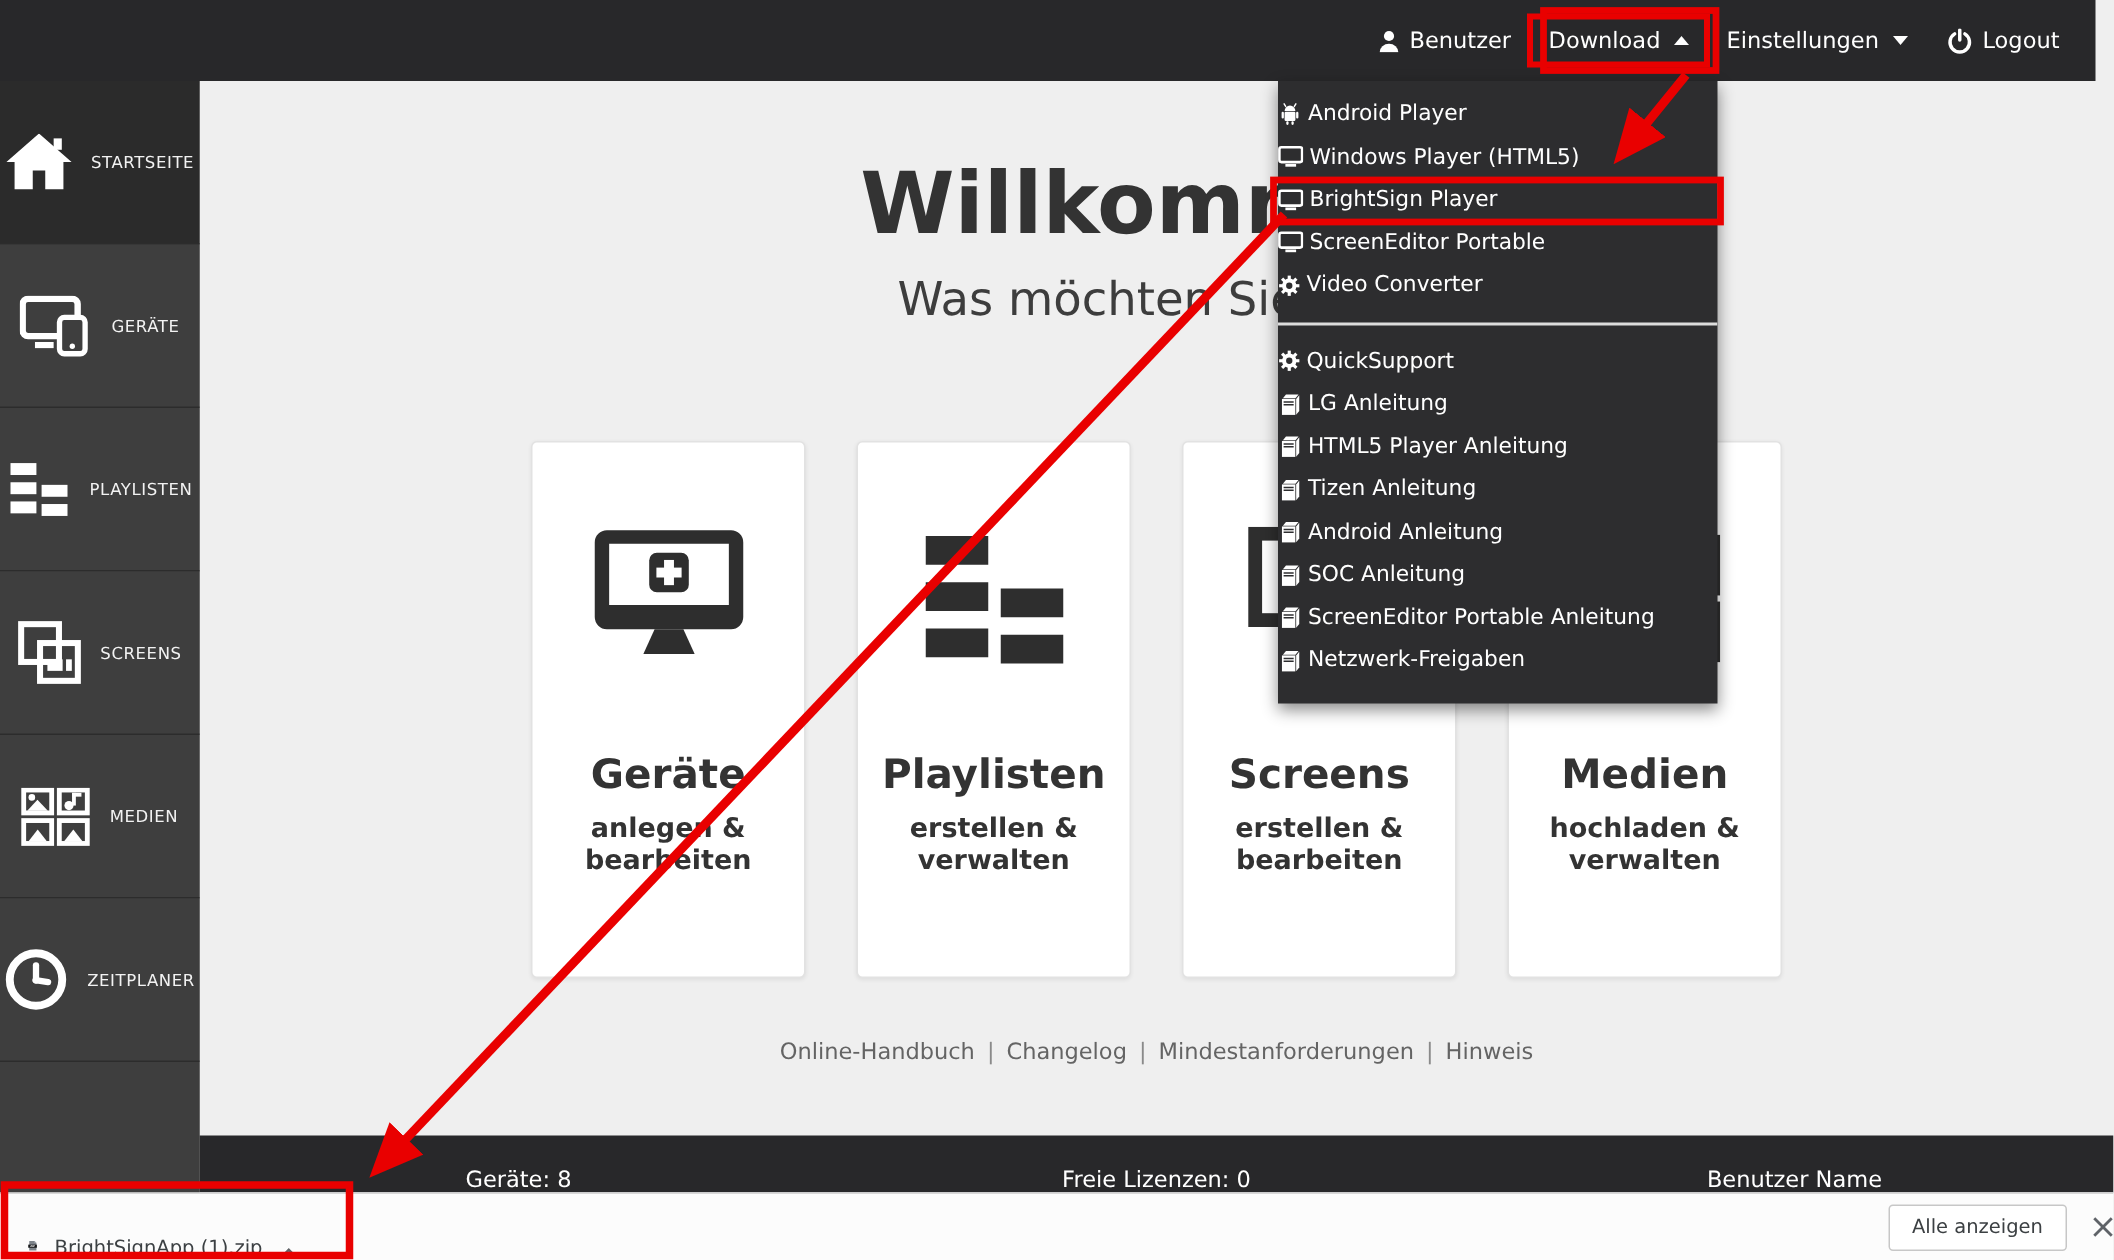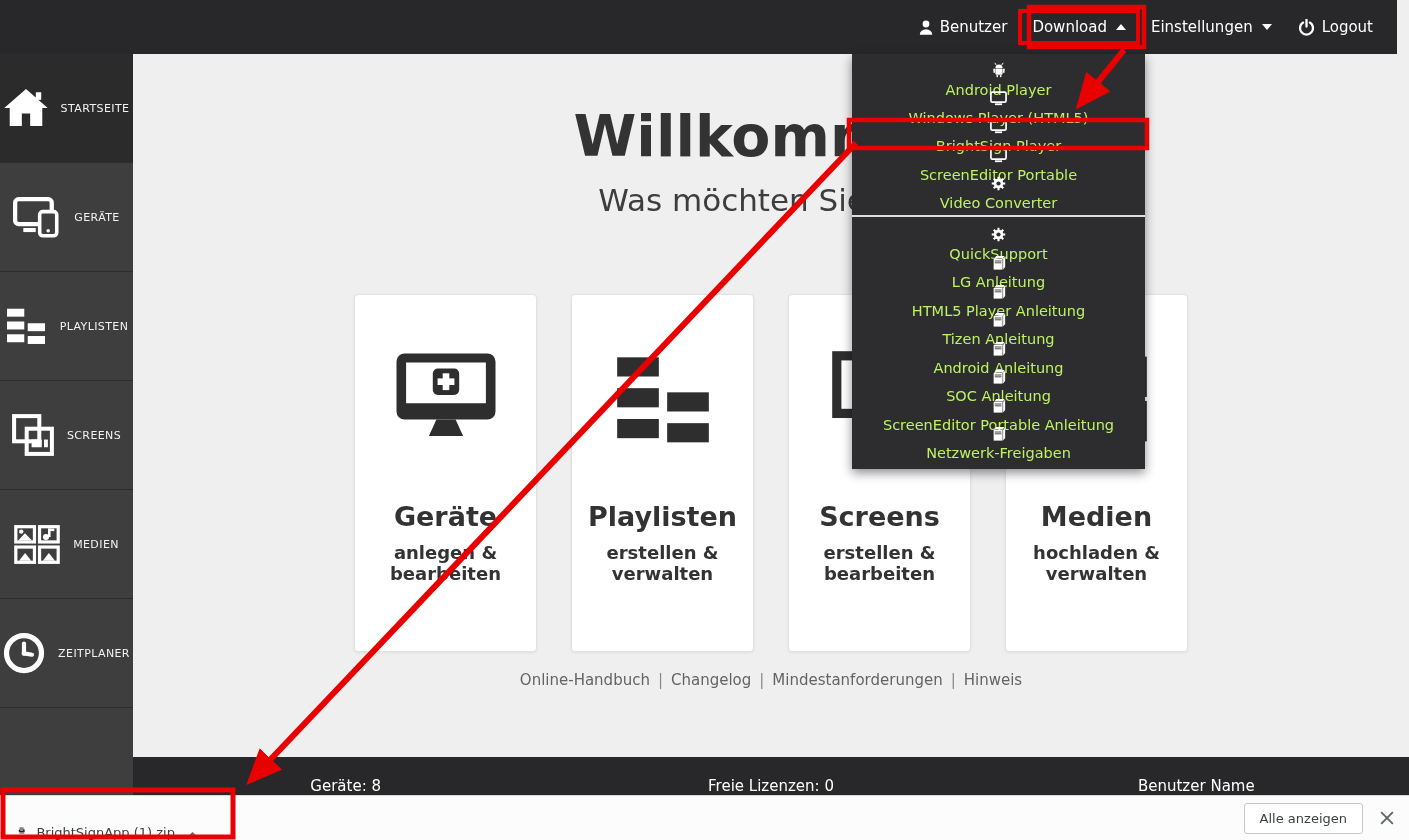--- a/index.html
+++ b/index.html
@@ -46,53 +46,53 @@
   .page-subtitle{margin-top:12px;font-size:31px;font-weight:400;color:#3d3d3d;}
   .cards{display:flex;justify-content:center;gap:34px;margin-top:76px;}
   .card{
     width:183px;height:358px;background:#fff;border:1px solid #e2e2e2;border-radius:4px;
     box-shadow:0 1px 3px rgba(0,0,0,.07);cursor:pointer;box-sizing:border-box;
     display:flex;flex-direction:column;align-items:center;
   }
   .card-icon{height:208px;display:flex;align-items:center;justify-content:center;color:#2e2e2e;}
   .card-title{font-size:27px;font-weight:700;color:#333;line-height:1;}
   .card-sub{font-size:18px;font-weight:700;color:#333;margin-top:12px;width:150px;line-height:1.18;}
-  .footer-links{margin-top:19px;font-size:15px;color:#646464;}
+  .footer-links{margin-top:40px;font-size:15px;color:#646464;}
   .footer-links .sep{margin:0 8px;color:#8a8a8a;}
   .footer-links .flink{cursor:pointer;}
   
   .dropdown{
     position:absolute;left:852px;top:54px;width:293px;z-index:40;
     background:#2d2d2f;box-shadow:0 4px 10px rgba(0,0,0,.45);
     padding:8px 0 14px;box-sizing:border-box;overflow:hidden;
   }
   .menu-item{
     height:28.5px;display:flex;align-items:center;gap:4px;
-    padding-left:0;color:#bef264;font-size:14.5px;cursor:pointer;white-space:nowrap;flex-direction:column;
+    padding-left:0;color:#ffffff;font-size:14.5px;cursor:pointer;white-space:nowrap;
   }
   .menu-item svg{flex:0 0 auto;display:block;color:#fff;}
   .menu-divider{height:2px;background:#dcdcdc;margin:10px 0;}
   
   .status-bar{
     position:absolute;left:133px;right:0;top:757px;height:38px;background:#28282a;
     color:#fff;display:flex;align-items:flex-end;z-index:5;font-size:15px;
   }
   .status-cell{flex:1;text-align:center;}
   
   .shelf{
     position:absolute;left:0;right:0;top:795px;height:45px;background:#fcfcfc;
     border-top:1px solid #d8d8d8;z-index:60;display:flex;align-items:center;box-sizing:border-box;
   }
   .shelf-item{
     display:flex;align-items:flex-end;gap:11px;padding-left:18px;width:213px;height:100%;
     cursor:pointer;box-sizing:border-box;
   }
   .shelf-name{font-size:13px;color:#3c4043;white-space:nowrap;}
   .shelf-chev{margin-left:auto;margin-right:14px;color:#5f6368;cursor:pointer;display:flex;}
-  .shelf-right{margin-left:auto;display:flex;align-items:center;gap:17px;padding-right:15px;}
+  .shelf-right{margin-left:auto;display:flex;align-items:center;gap:17px;}
   .show-all-btn{
     background:#fff;border:1px solid #c7c7c7;border-radius:3px;padding:7px 15px;
     font-size:13px;color:#3c4043;cursor:pointer;font-family:inherit;
   }
   .shelf-close{color:#5f6368;cursor:pointer;display:flex;}
   
   .annotations{position:absolute;inset:0;z-index:100;pointer-events:none;}
 </style>
 </head>
 <body>

